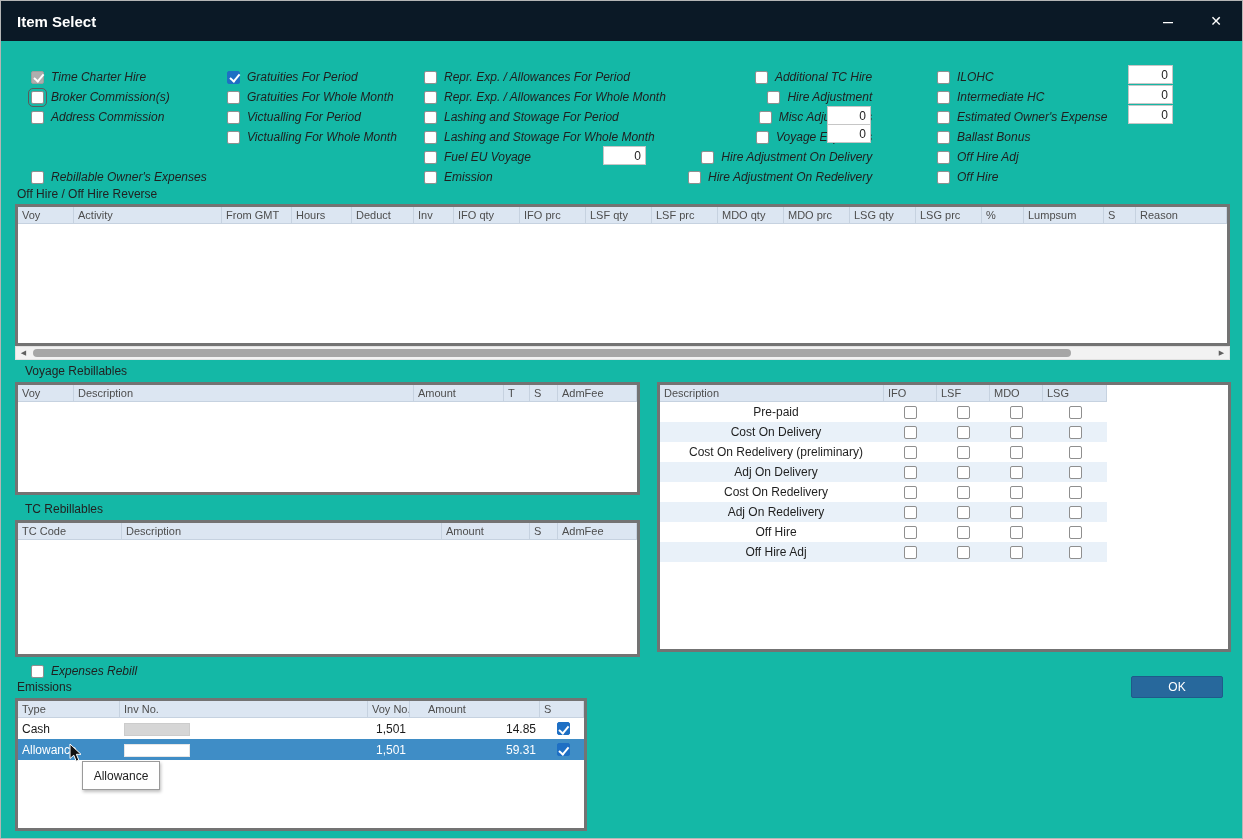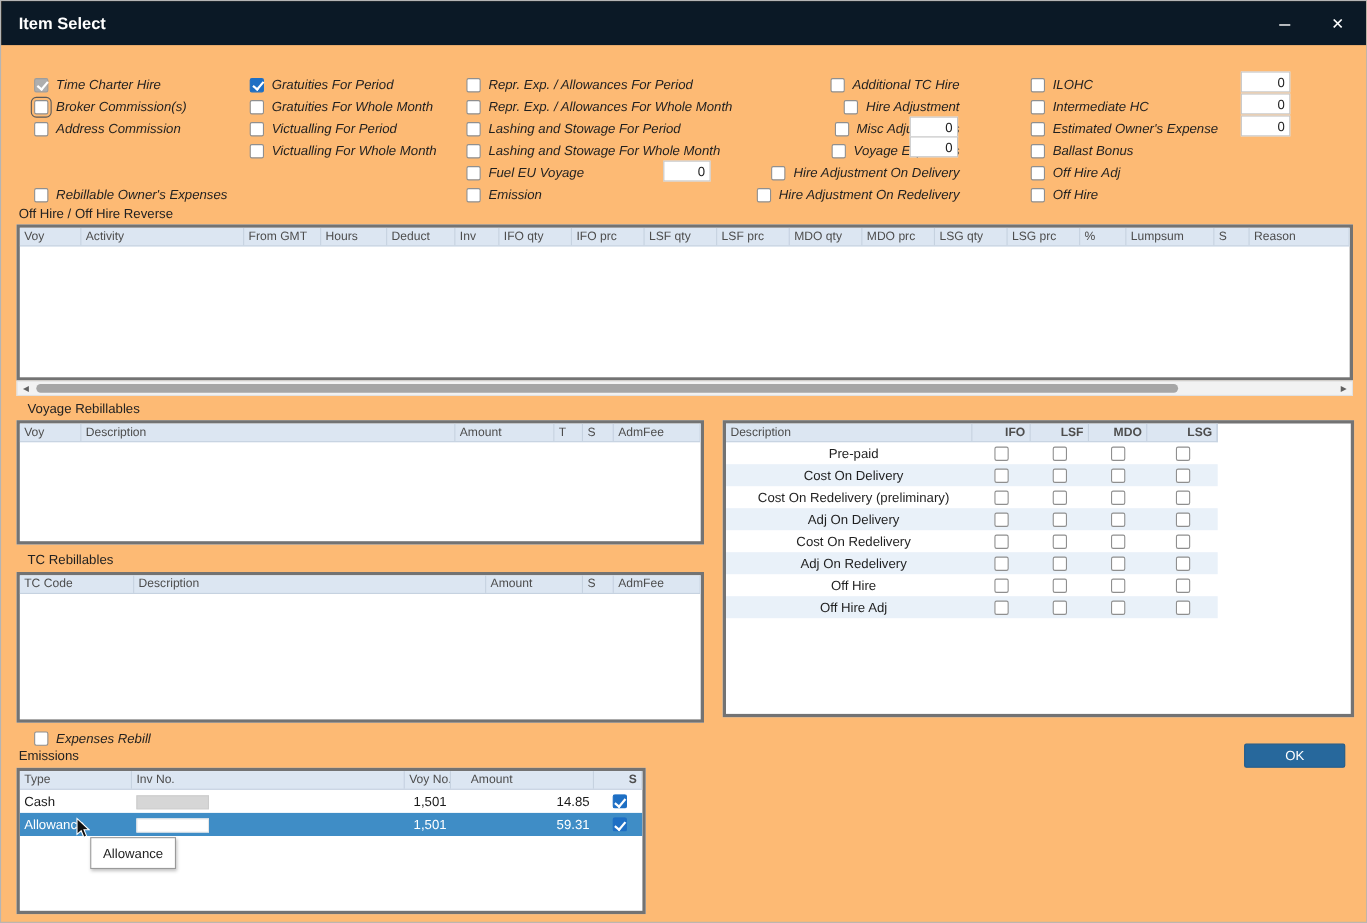--- a/index.html
+++ b/index.html
@@ -1,18 +1,18 @@
 <!DOCTYPE html>
 <html><head>
 <meta charset="utf-8">
 <style>
   * { margin:0; padding:0; box-sizing:border-box; }
   html,body { background:#e9e9e9; }
   body { font-family:"Liberation Sans", sans-serif; }
-  .window { position:relative; width:1243px; height:839px; background:#fdba74; overflow:hidden; font-size:12px; color:#1f1f1f; border:1px solid #b5b5b5; }
+  .window { position:relative; width:1243px; height:839px; background:#14b8a6; overflow:hidden; font-size:12px; color:#1f1f1f; border:1px solid #b5b5b5; }
 
   
   .titlebar { position:absolute; left:0; top:0; right:0; height:40px; background:#0b1926; display:flex; align-items:center; padding:0 16px; }
   .titlebar .title { color:#fff; font-weight:bold; font-size:15px; }
   .titlebar .winbtns { margin-left:auto; display:flex; gap:28px; align-items:center; }
   .winbtn { color:#fff; font-size:14px; width:20px; text-align:center; cursor:default; }
   .winbtn.min { font-size:18px; line-height:10px; }
 
   
   .cbcol { position:absolute; top:66px; display:flex; flex-direction:column; }
@@ -29,21 +29,21 @@
   .numinput { position:absolute; height:19px; border:1px solid #c6c6c6; text-align:right; padding:0 4px; font-size:12px; font-family:inherit; color:#222; background:#fff; }
 
   .section-label { position:absolute; font-size:12px; color:#222; }
 
   
   .grid { position:absolute; border:3px solid #737373; background:#fff; overflow:hidden; }
   .grid-header { display:flex; background:#dce6f2; border-bottom:1px solid #c6d2e0; height:17px; }
   .grid-header .th { font-size:11px; color:#4d4d4d; padding:2px 4px 0 4px; border-right:1px solid #c6d2e0; overflow:hidden; white-space:nowrap; flex:none; }
   .grid-header .th.flex { flex:1; }
   .grid-header .th.right { text-align:right; }
-  .grid-header .th.center { text-align:right;font-weight:bold; }
+  .grid-header .th.center { text-align:left; }
 
   
   .hscroll { position:absolute; display:flex; align-items:stretch; background:#f2f2f2; border:1px solid #e1e1e1; }
   .hscroll .arrow { width:15px; display:flex; align-items:center; justify-content:center; color:#606060; font-size:7px; cursor:default; }
   .hscroll .track { flex:1; position:relative; }
   .hscroll .thumb { position:absolute; left:2px; top:2px; height:8px; width:1038px; background:#a6a6a6; border-radius:4px; }
 
   
   .opt-body .opt-row { display:flex; align-items:center; height:20px; width:447px; }
   .opt-body .opt-row:nth-child(even) { background:#e9f1f9; }

